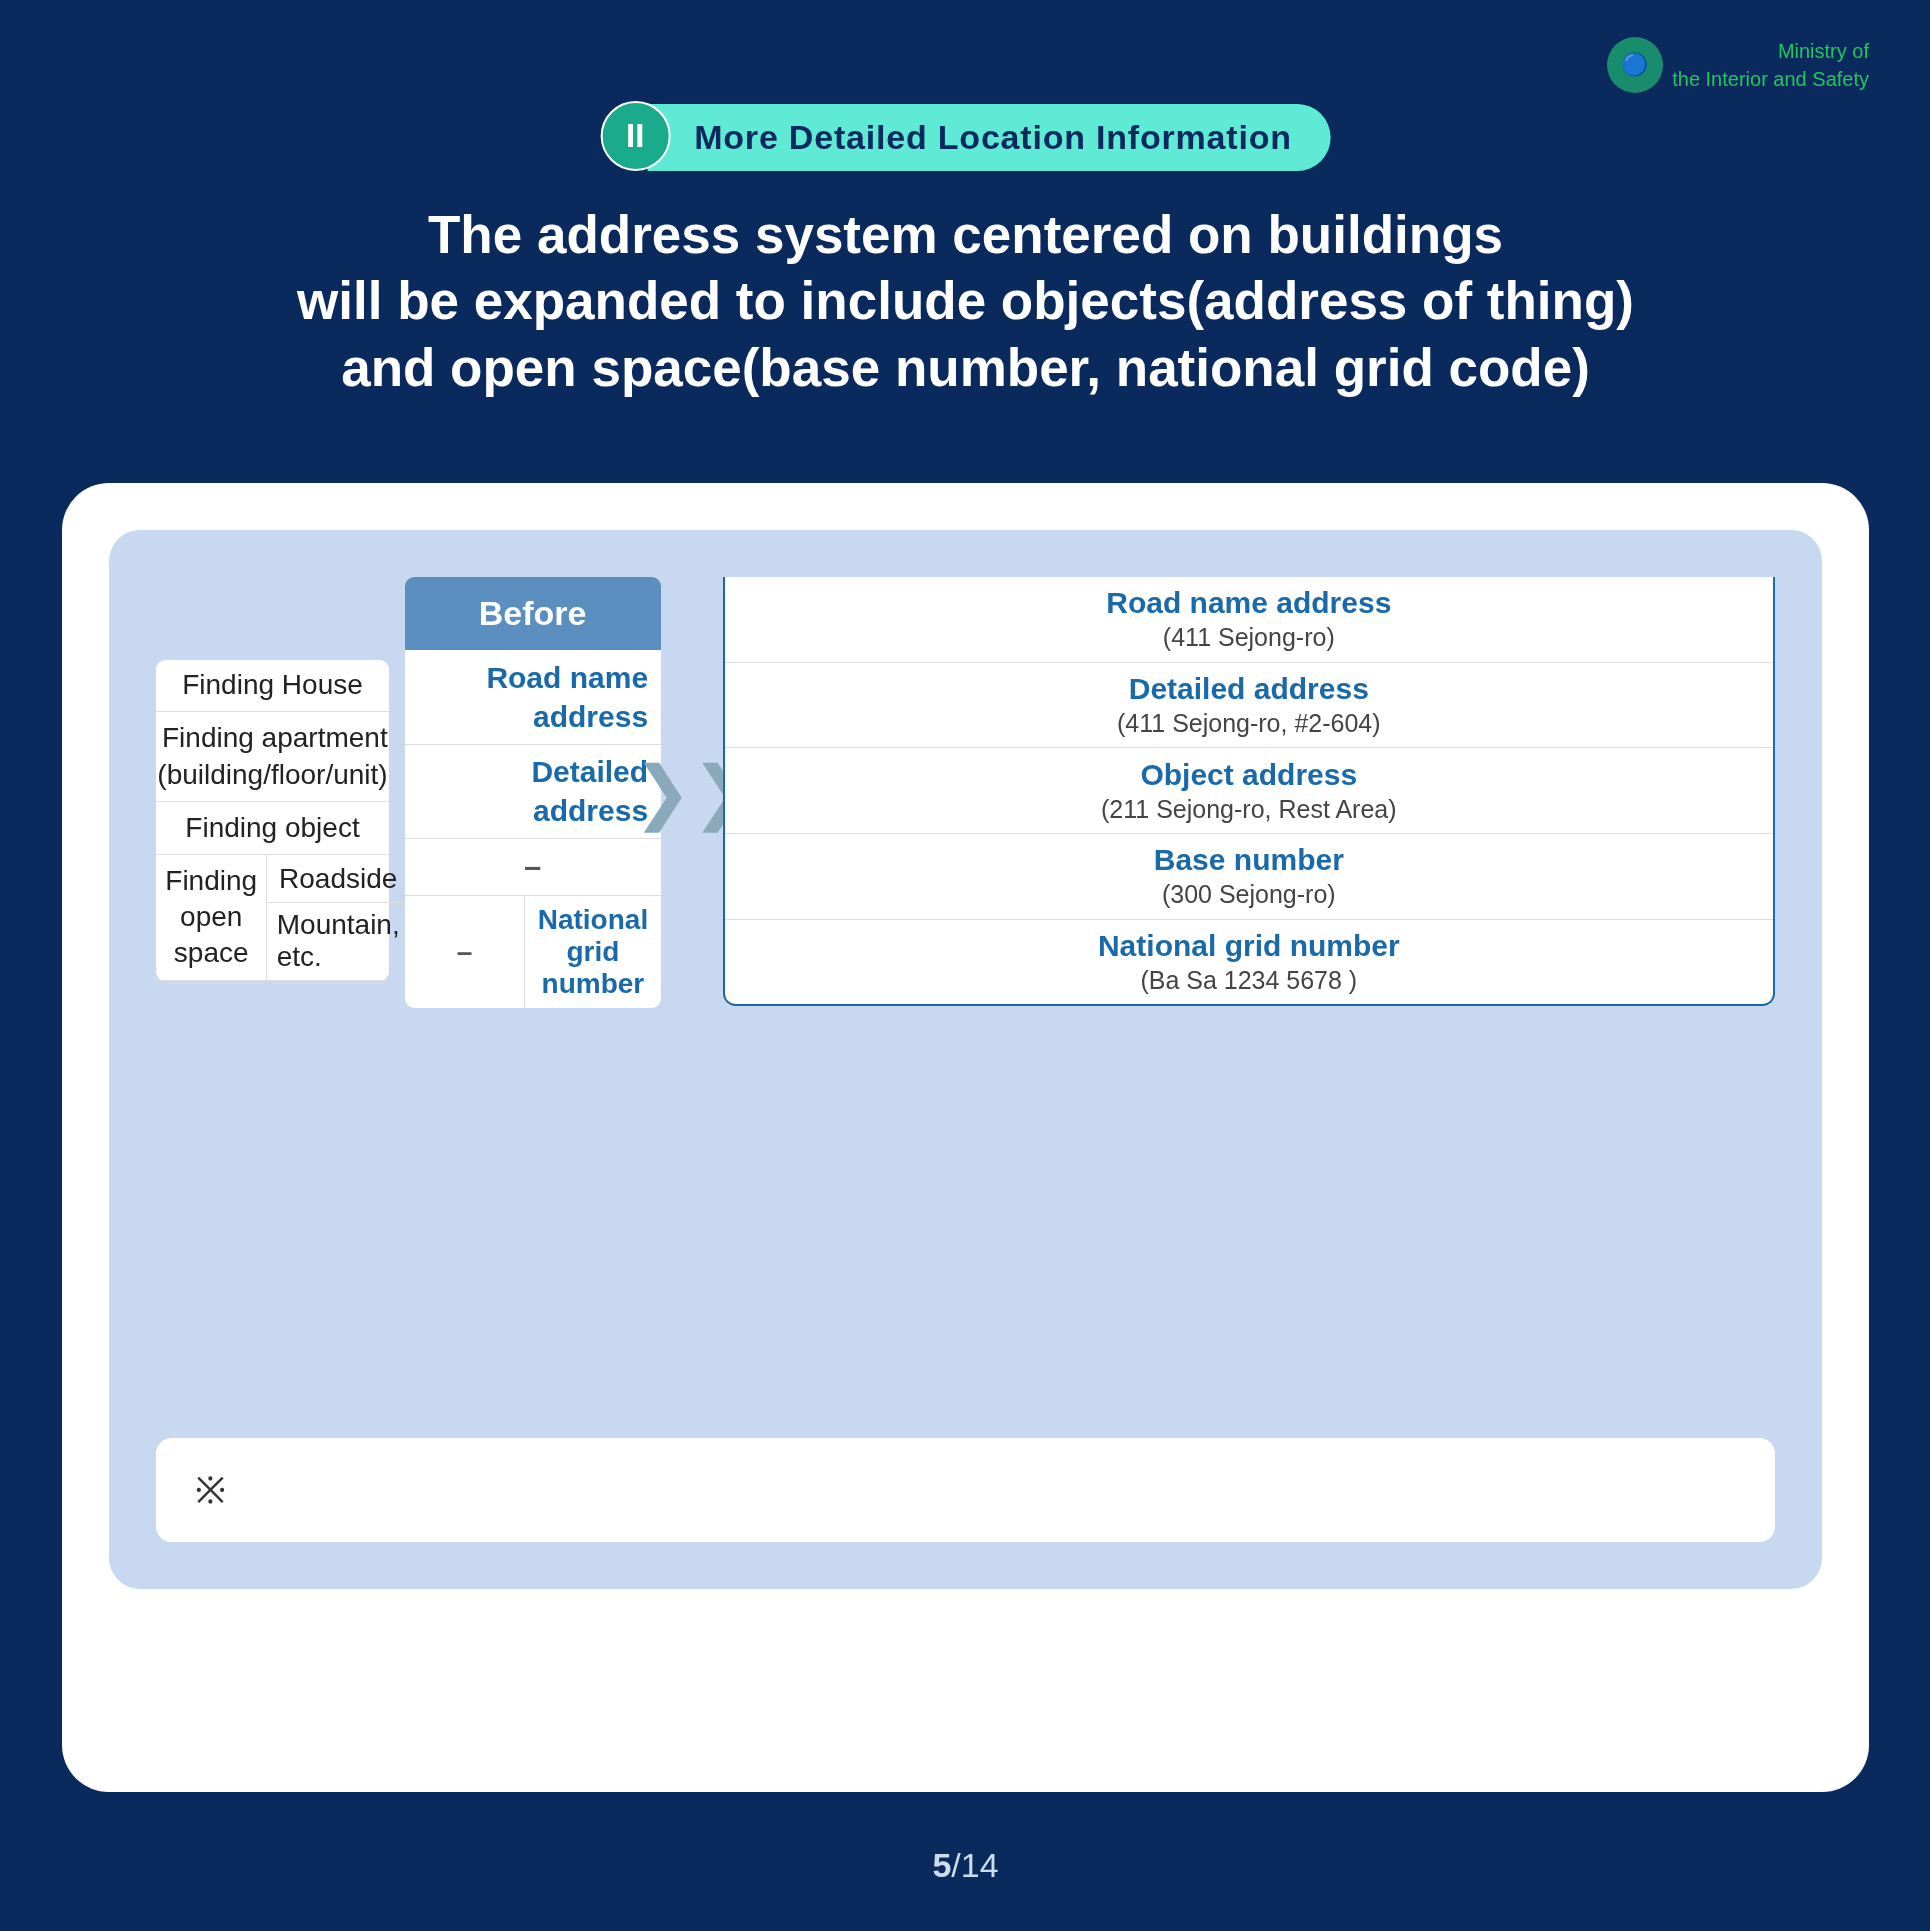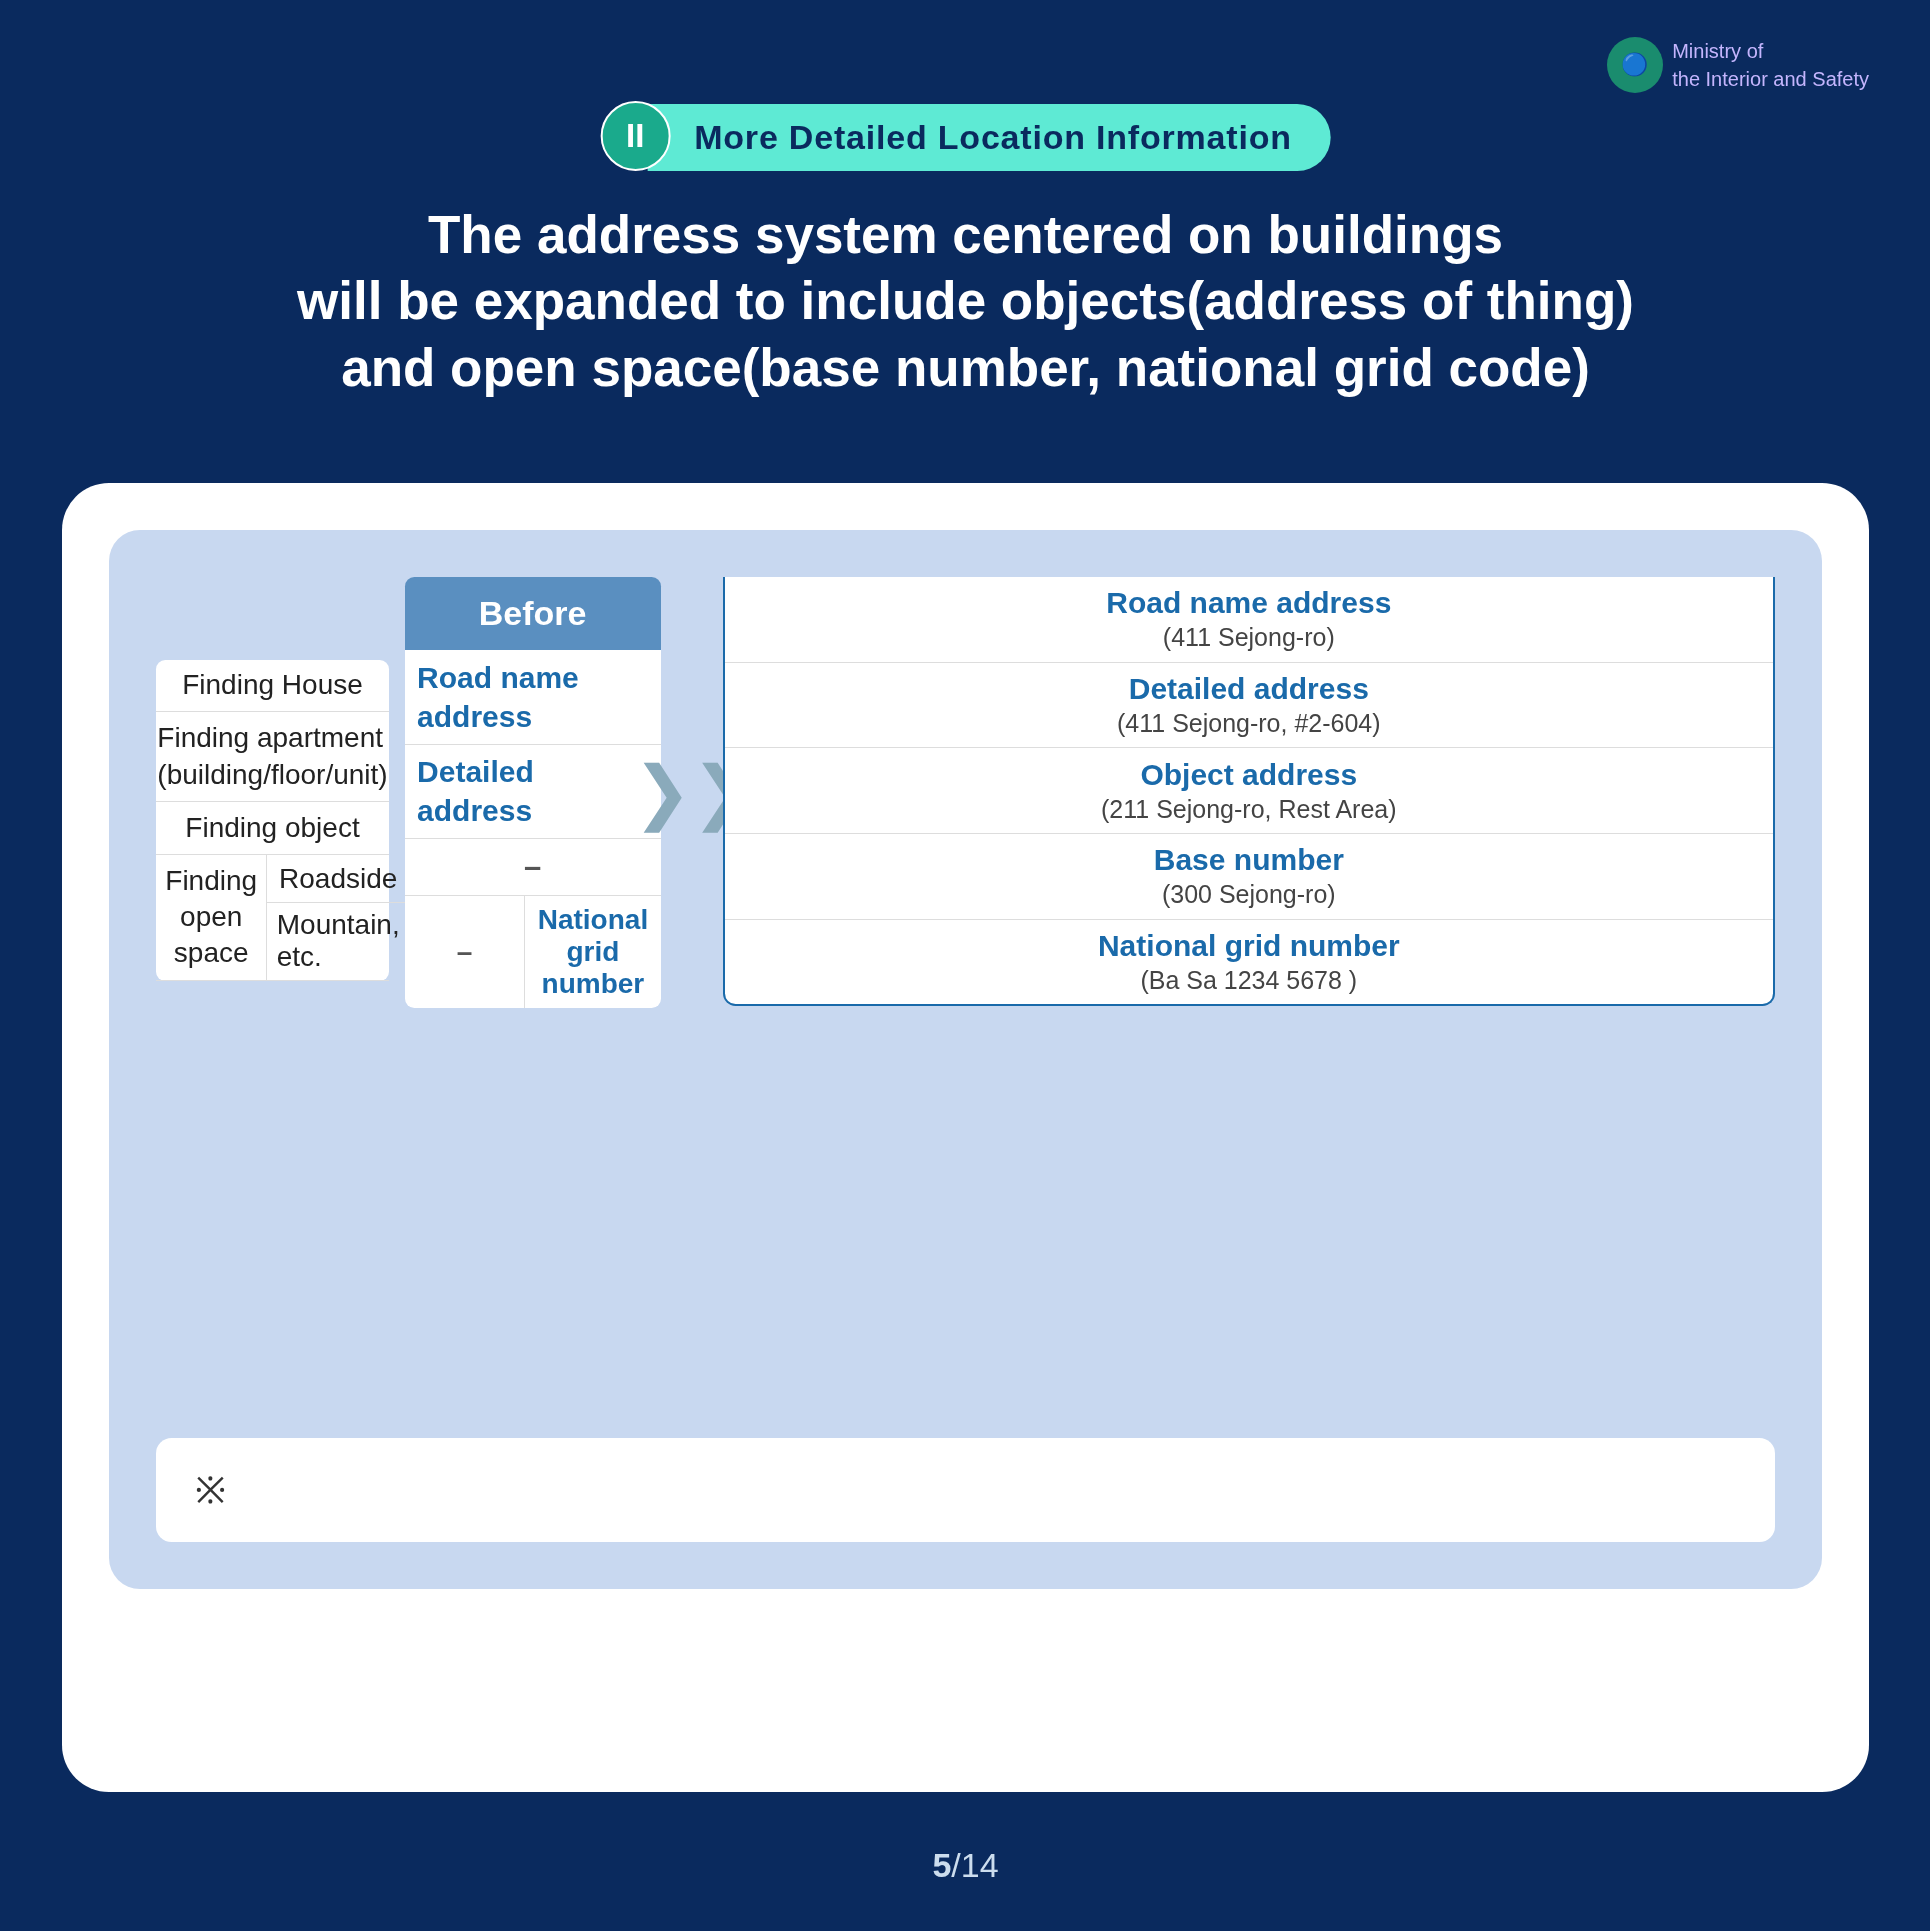--- a/index.html
+++ b/index.html
@@ -26,23 +26,24 @@
       height: 56px;
       border-radius: 50%;
       background: #1a8c6e;
       display: flex;
       align-items: center;
       justify-content: center;
       font-size: 22px;
       color: white;
     }
     .logo-text {
-      color: #c4b5fd;
+      color: #22c55e;
       font-size: 20px;
       line-height: 1.4;
+      text-align: right;
     }
 
     
     .section-badge {
       position: absolute;
       top: 101px;
       left: 50%;
       transform: translateX(-50%);
       display: flex;
       align-items: flex-end;
@@ -117,21 +118,21 @@
       flex: 1;
       display: flex;
       flex-direction: column;
     }
 
     .cell {
       flex: 1;
       display: flex;
       align-items: center;
       justify-content: center;
-      text-align: left;
+      text-align: right;
       font-size: 28px;
       color: #222;
       padding: 7.8px 12.5px;
       border-bottom: 0.8px solid #ddd;
       line-height: 1.3;
     }
     .cell:last-child { border-bottom: none; }
 
     .cell-blue {
       color: #1a6aaa;

